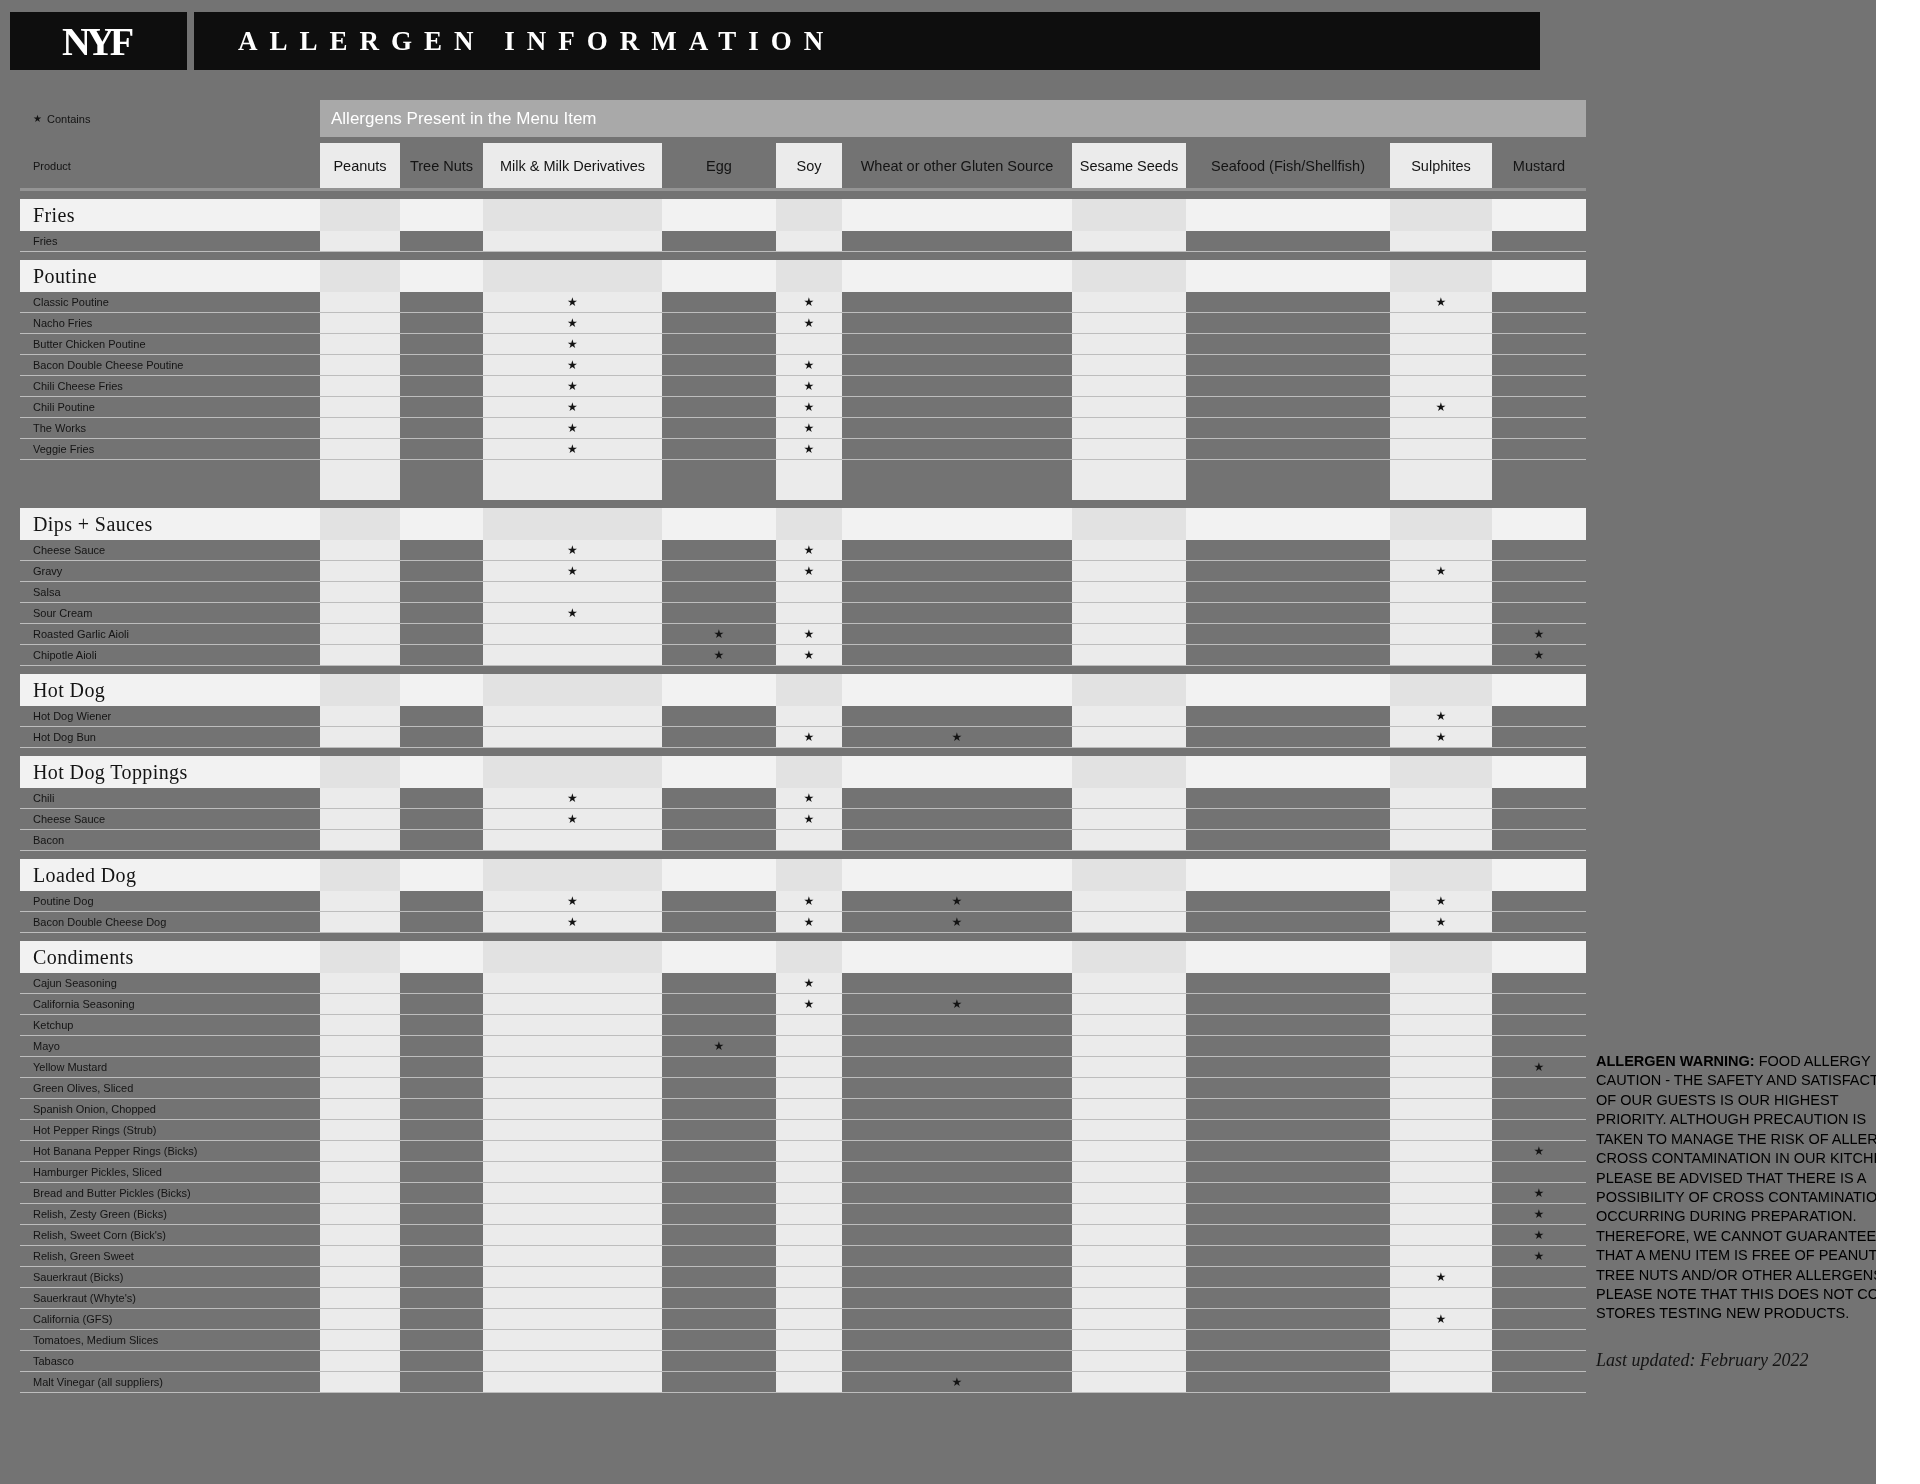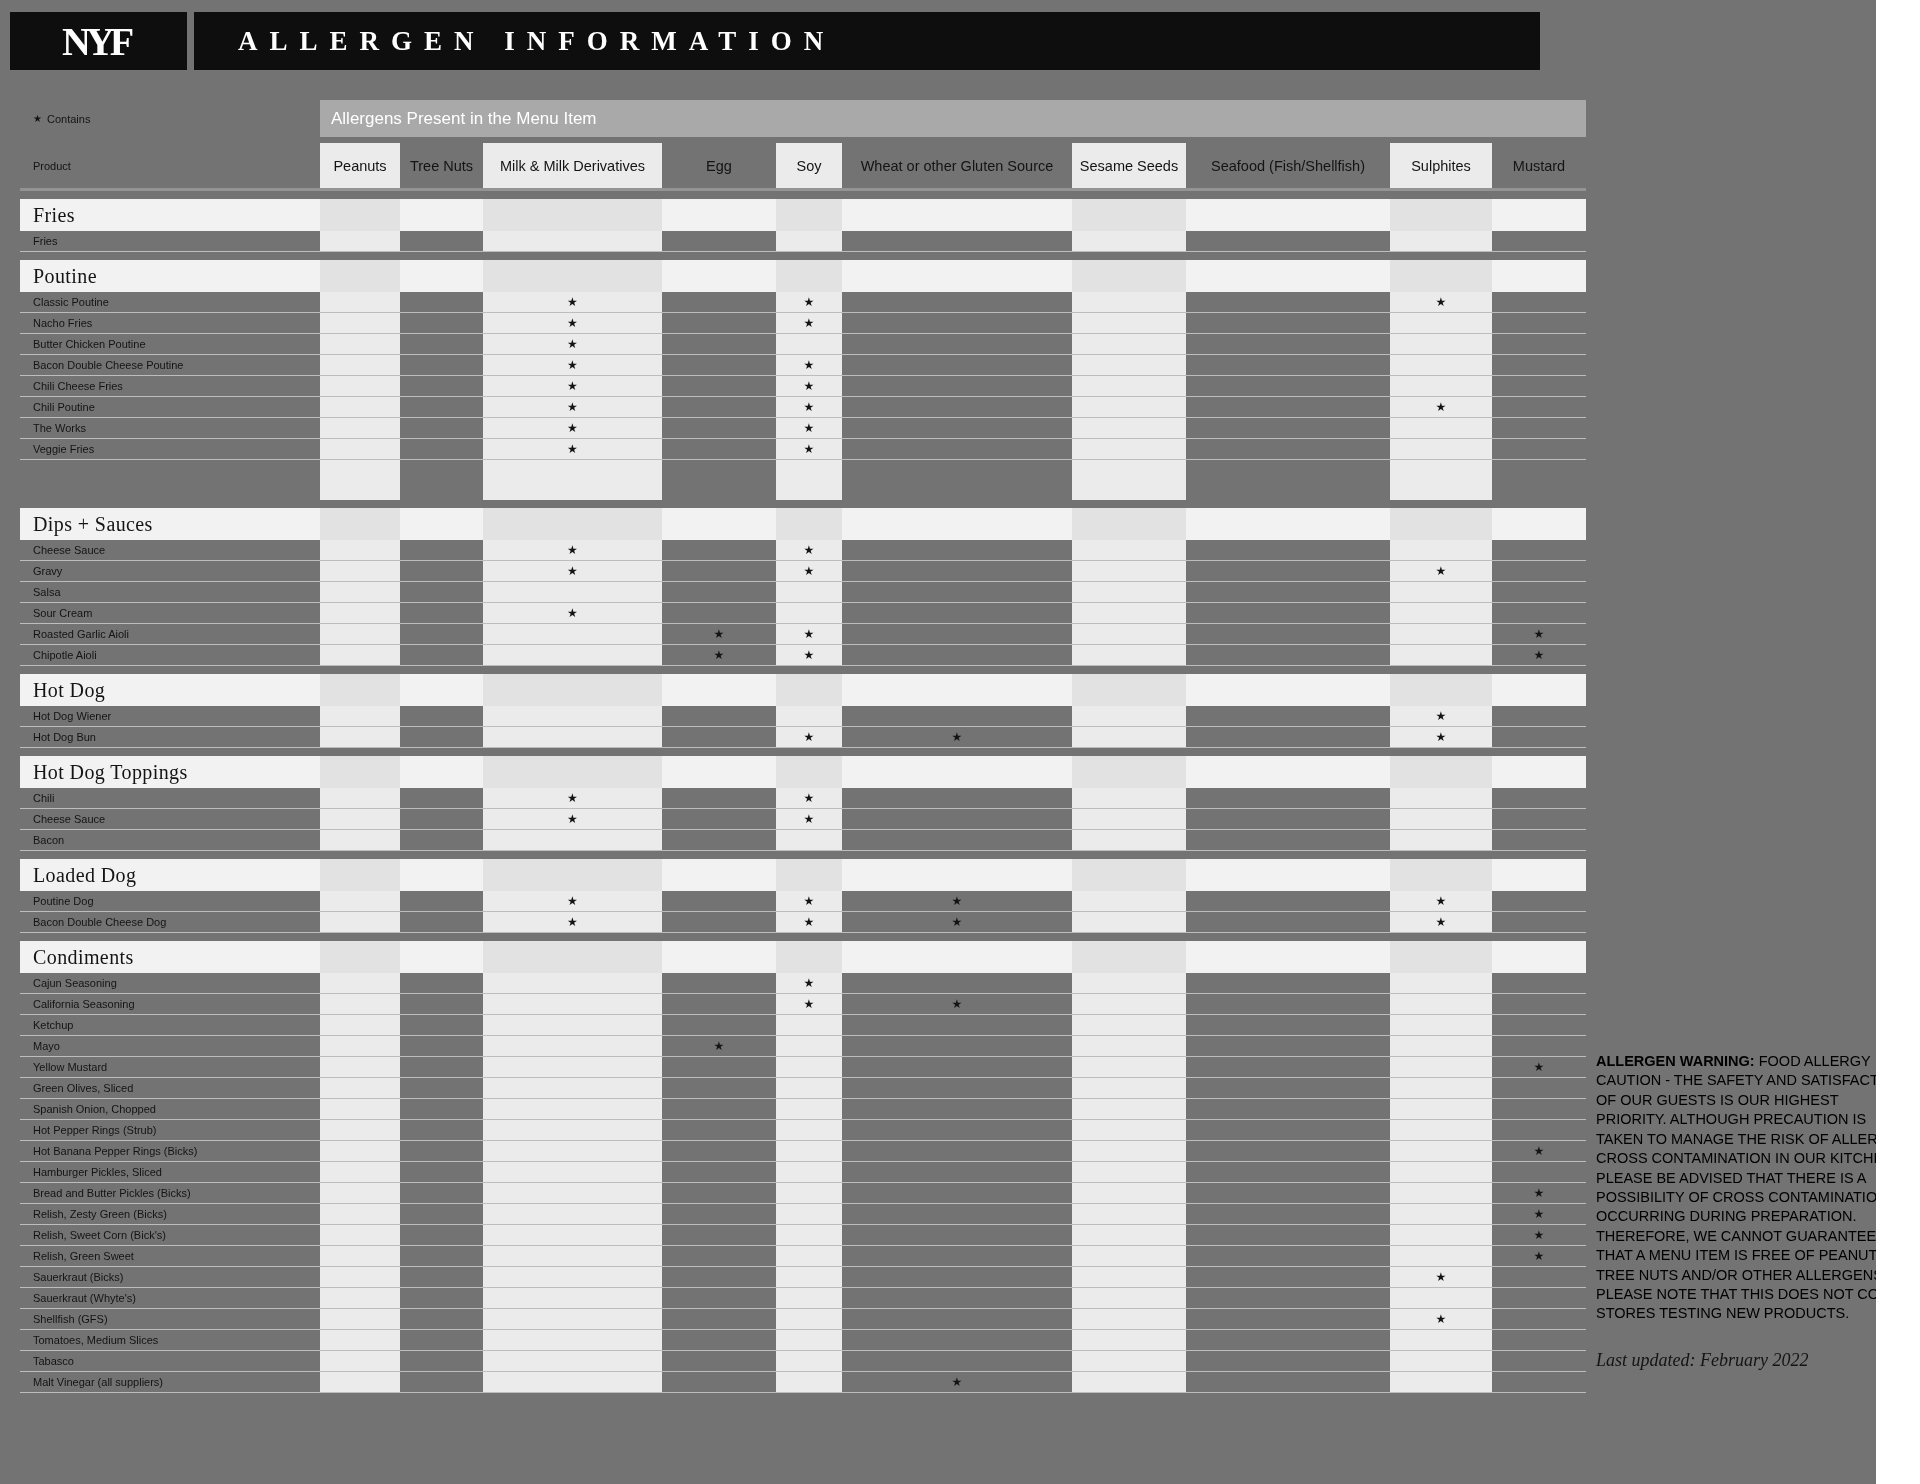--- a/index.html
+++ b/index.html
@@ -894,21 +894,21 @@
           <div class="cell data-cell shade"></div>
           <div class="cell data-cell"></div>
           <div class="cell data-cell shade"></div>
           <div class="cell data-cell"></div>
           <div class="cell data-cell shade"></div>
           <div class="cell data-cell"></div>
           <div class="cell data-cell shade"></div>
           <div class="cell data-cell"></div>
         </div>
         <div class="grid-row product-row">
-          <div class="product-name">Shellfish (GFS)</div>
+          <div class="product-name">California (GFS)</div>
           <div class="cell data-cell shade"></div>
           <div class="cell data-cell"></div>
           <div class="cell data-cell shade"></div>
           <div class="cell data-cell"></div>
           <div class="cell data-cell shade"></div>
           <div class="cell data-cell"></div>
           <div class="cell data-cell shade"></div>
           <div class="cell data-cell"></div>
           <div class="cell data-cell shade">
             <span class="star">★</span>

